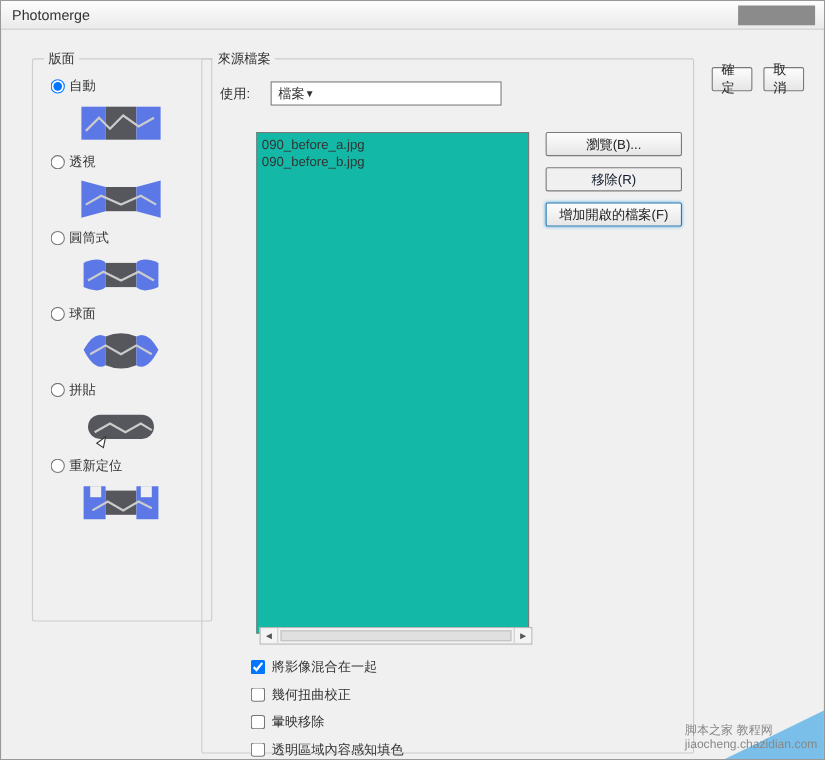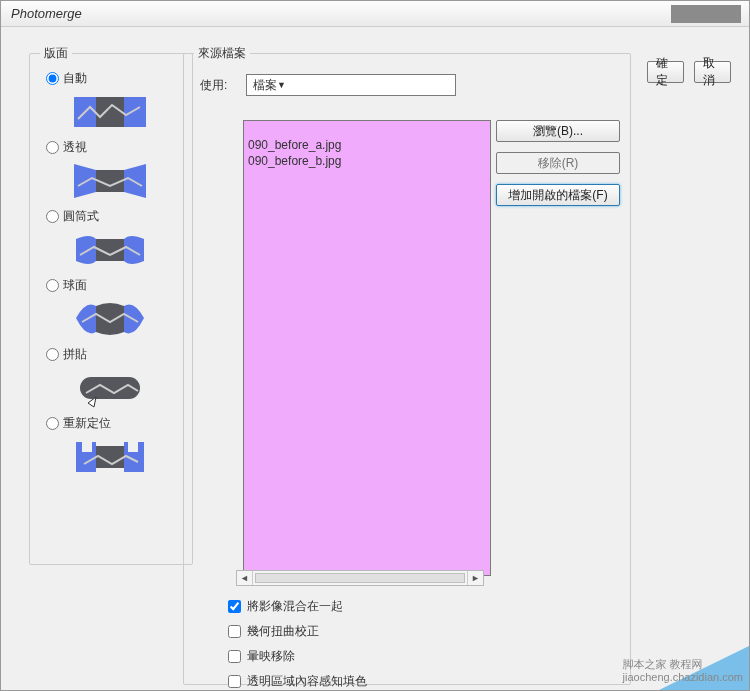--- a/index.html
+++ b/index.html
@@ -1,45 +1,45 @@
 <!DOCTYPE html>
 <html><head>
 <meta charset="utf-8">
 <style>
 * { box-sizing: border-box; margin: 0; padding: 0; }
 body { font-family: "Microsoft JhengHei", Arial, sans-serif; font-size: 12px; background: #fff; }
 .dialog { position: relative; width: 750px; height: 691px; background: #f0f0f0; border: 1px solid #999; }
-.title-bar { height: 26px; background: linear-gradient(#fdfdfd,#eaeaea); border-bottom: 1px solid #ccc; display: flex; align-items: center; padding: 0 10px; font-size: 13px; color: #333; font-style: italic; }
+.title-bar { height: 26px; background: linear-gradient(#fdfdfd,#eaeaea); border-bottom: 1px solid #ccc; display: flex; align-items: center; padding: 0 10px; font-size: 13px; color: #333; }
 .title-bar .tail { position: absolute; right: 8px; top: 4px; width: 70px; height: 18px; background: #8b8b8b; }
 .body { position: absolute; top: 26px; left: 0; right: 0; bottom: 0; padding: 14px 18px; }
 
 fieldset { border: 1px solid #ccc; border-radius: 2px; padding: 8px 10px 12px; font-size: 12px; color: #333; }
 legend { padding: 0 4px; }
 
 .layout-group { position: absolute; left: 28px; top: 18px; width: 164px; height: 520px; }
 .layout-opt { margin: 0 0 6px 6px; }
 .layout-opt label { display: flex; align-items: center; gap: 4px; cursor: pointer; }
 .layout-thumb { width: 80px; height: 42px; margin: 4px 0 6px 24px; display: flex; align-items: center; justify-content: center; }
 
 
 .source-group { position: absolute; left: 182px; top: 18px; width: 448px; height: 640px; }
 .use-row { display: flex; align-items: center; margin: 4px 0 8px 6px; }
 .use-label { width: 46px; }
 .select { width: 210px; height: 22px; border: 1px solid #7a7a7a; background: #fff; display: flex; align-items: center; padding: 0 6px; cursor: pointer; }
 .select .arrow { font-size: 9px; color: #333; }
 
-.file-list { position: absolute; left: 59px; top: 58px; width: 248px; height: 456px; border: 1px solid #7a7a7a; background: #f0abfc; overflow: auto; padding: 16px 4px; font-family: Arial, sans-serif; }
+.file-list { position: absolute; left: 49px; top: 58px; width: 248px; height: 456px; border: 1px solid #7a7a7a; background: #14b8a6; overflow: auto; padding: 2px 4px; font-family: Arial, sans-serif; }
 .file-list .item { line-height: 16px; color: #333; }
 .scroll-h { position: absolute; left: 52px; top: 508px; width: 248px; height: 16px; background: #f4f4f4; border: 1px solid #b8b8b8; display: flex; }
 .scroll-h .arrow-l, .scroll-h .arrow-r { width: 16px; display:flex;align-items:center;justify-content:center; font-size:9px; color:#555; border-right:1px solid #ccc; }
 .scroll-h .arrow-r { border-right:none; border-left:1px solid #ccc; }
 .scroll-h .thumb { flex:1; margin:2px; background:#e0e0e0; border:1px solid #c0c0c0; }
 
 .btn { height: 22px; border: 1px solid #7a7a7a; background: linear-gradient(#fdfdfd,#e6e6e6); border-radius: 2px; display: flex; align-items: center; justify-content: center; padding: 0 8px; cursor: pointer; color: #222; }
-.btn.disabled { color: #737373; background: #f0f0f0; cursor: default; }
+.btn.disabled { color: #0f172a; background: #f0f0f0; cursor: default; }
 .btn.active { border: 1px solid #2a7ab0; box-shadow: 0 0 3px #5fb3e6; }
 .side-btns { position: absolute; left: 312px; top: 58px; width: 124px; display: flex; flex-direction: column; gap: 10px; }
 
 .checks { position: absolute; left: 44px; top: 536px; }
 .chk-row { display:flex; align-items:center; gap:6px; margin-bottom: 8px; }
 input[type=checkbox]{ width:13px; height:13px; }
 
 .right-btns { position: absolute; right: 18px; top: 34px; width: 84px; display:flex; flex-direction:row; gap:10px; }
 
 .watermark { position:absolute; right:6px; bottom:6px; font-size:11px; color:#888; text-align:left; line-height:13px; pointer-events:none; }

